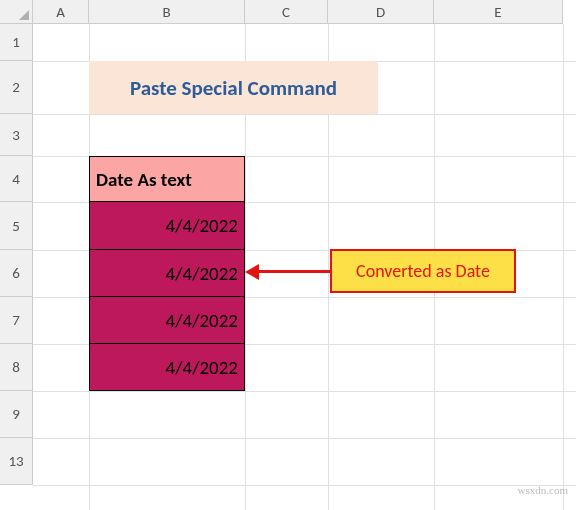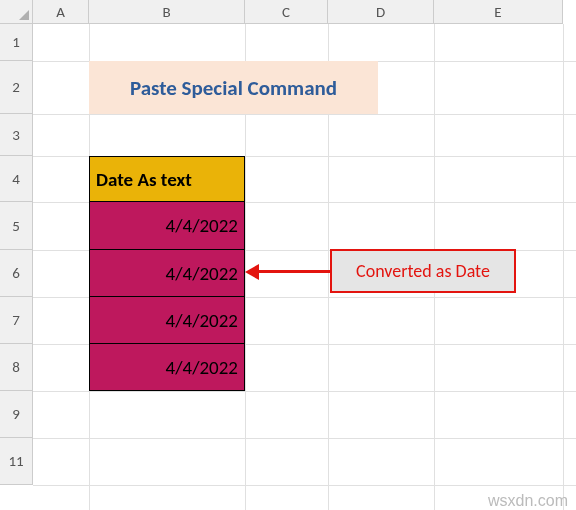--- a/index.html
+++ b/index.html
@@ -82,42 +82,42 @@
       background: #fbe5d6;
       color: #2e5c9a;
       font-size: 21px;
       font-weight: bold;
       display: flex;
       align-items: center;
       justify-content: center;
     }
     .header-cell {
       position: absolute;
-      background: #eab308;
+      background: #fca5a5;
       border: 1px solid #000;
       font-size: 19px;
       font-weight: bold;
       display: flex;
       align-items: center;
       padding-left: 6px;
     }
     .data-cell {
       position: absolute;
       background: #be185d;
       border: 1px solid #000;
       font-size: 19px;
       display: flex;
       align-items: center;
       justify-content: flex-end;
       padding-right: 6px;
     }
     .callout-box {
       position: absolute;
       border: 2px solid #e3140f;
-      background: #e5e5e5;
+      background: #fde047;
       color: #e3140f;
       font-size: 18px;
       display: flex;
       align-items: center;
       justify-content: center;
     }
     .arrow-line {
       position: absolute;
       height: 3px;
       background: #e3140f;
@@ -125,24 +125,24 @@
     .arrow-head {
       position: absolute;
       width: 0; height: 0;
       border-style: solid;
       border-width: 8px 14px 8px 0;
       border-color: transparent #e3140f transparent transparent;
     }
     .watermark {
       position: absolute;
       right: 8px;
-      bottom: 0;
-      font-size: 16px;
+      bottom: 14px;
+      font-size: 11px;
       color: #bbb;
-      font-family: Liberation Sans, sans-serif;
+      font-family: Liberation Serif, serif;
     }
   </style>
 </head>
 <body>
 
 <div class="corner"></div>
 
 <div class="col-headers">
   <div class="col-h" style="width:56px">A</div>
   <div class="col-h" style="width:156px">B</div>
@@ -154,21 +154,21 @@
 <div class="row-headers">
   <div class="row-h" style="height:37px">1</div>
   <div class="row-h" style="height:53px">2</div>
   <div class="row-h" style="height:42px">3</div>
   <div class="row-h" style="height:46px">4</div>
   <div class="row-h" style="height:48px">5</div>
   <div class="row-h" style="height:47px">6</div>
   <div class="row-h" style="height:47px">7</div>
   <div class="row-h" style="height:47px">8</div>
   <div class="row-h" style="height:47px">9</div>
-  <div class="row-h" style="height:47px">11</div>
+  <div class="row-h" style="height:47px">13</div>
 </div>
 
 <div class="grid">
 
   <div class="gridline-v" style="left:56px"></div>
   <div class="gridline-v" style="left:212px"></div>
   <div class="gridline-v" style="left:295px"></div>
   <div class="gridline-v" style="left:401px"></div>
   <div class="gridline-v" style="left:530px"></div>
 

